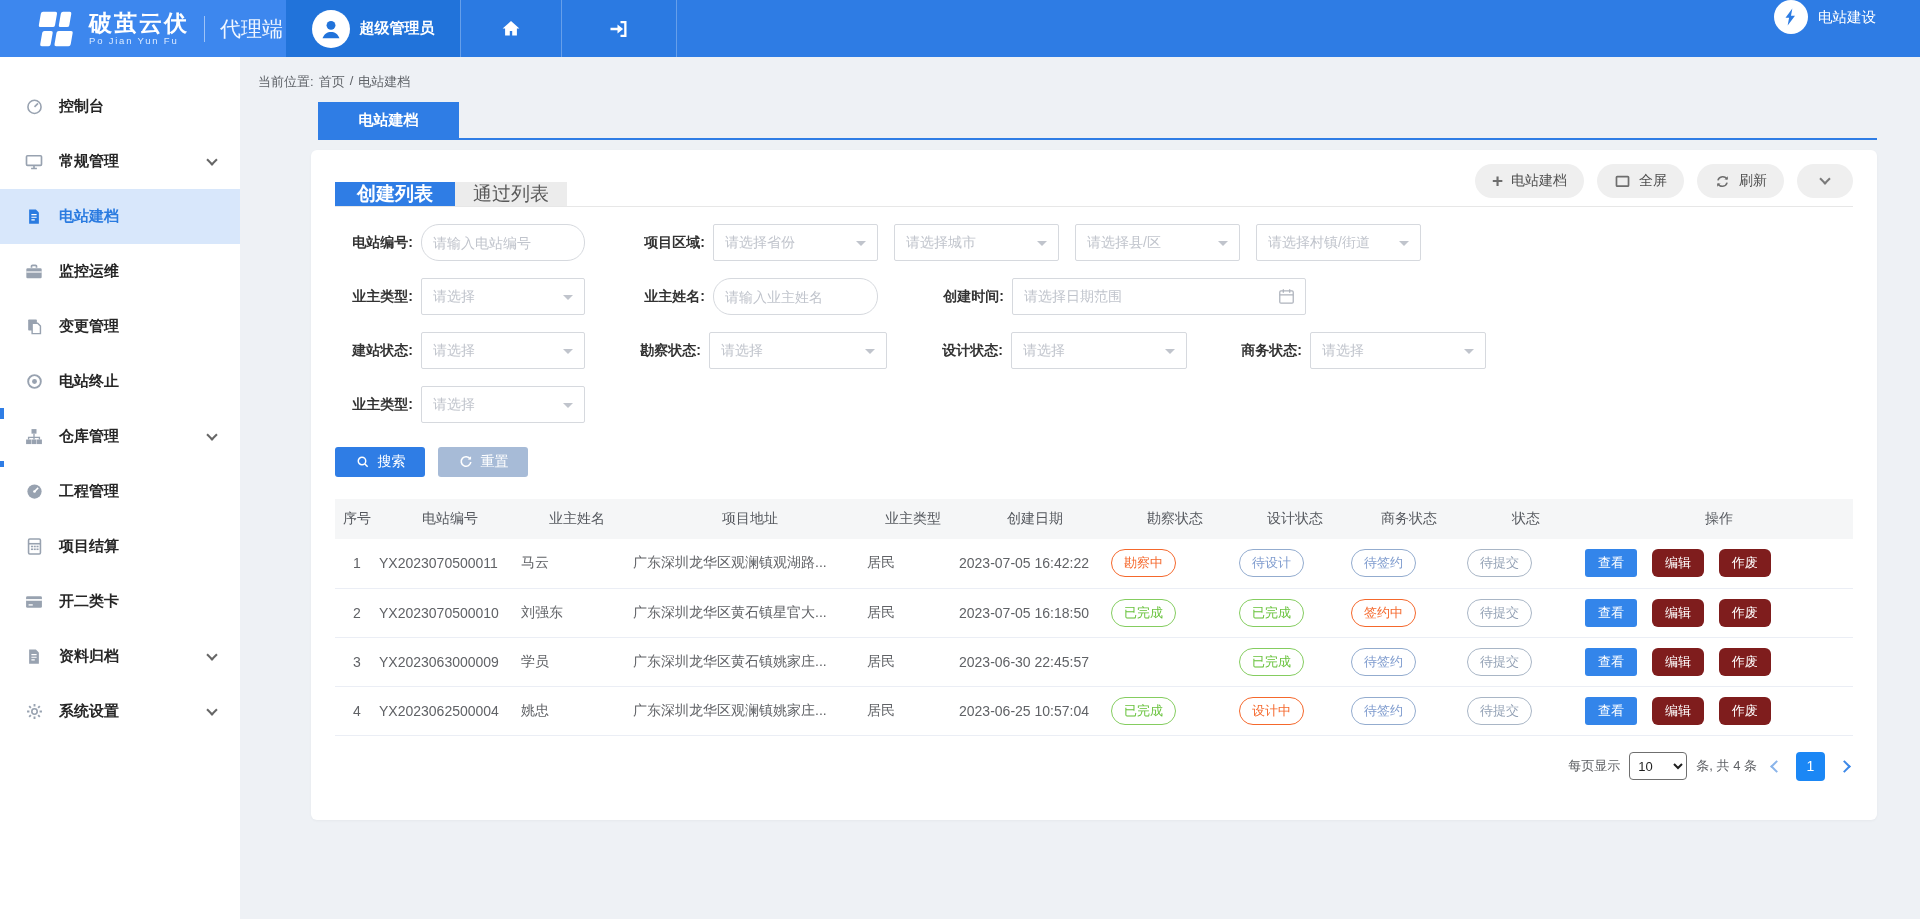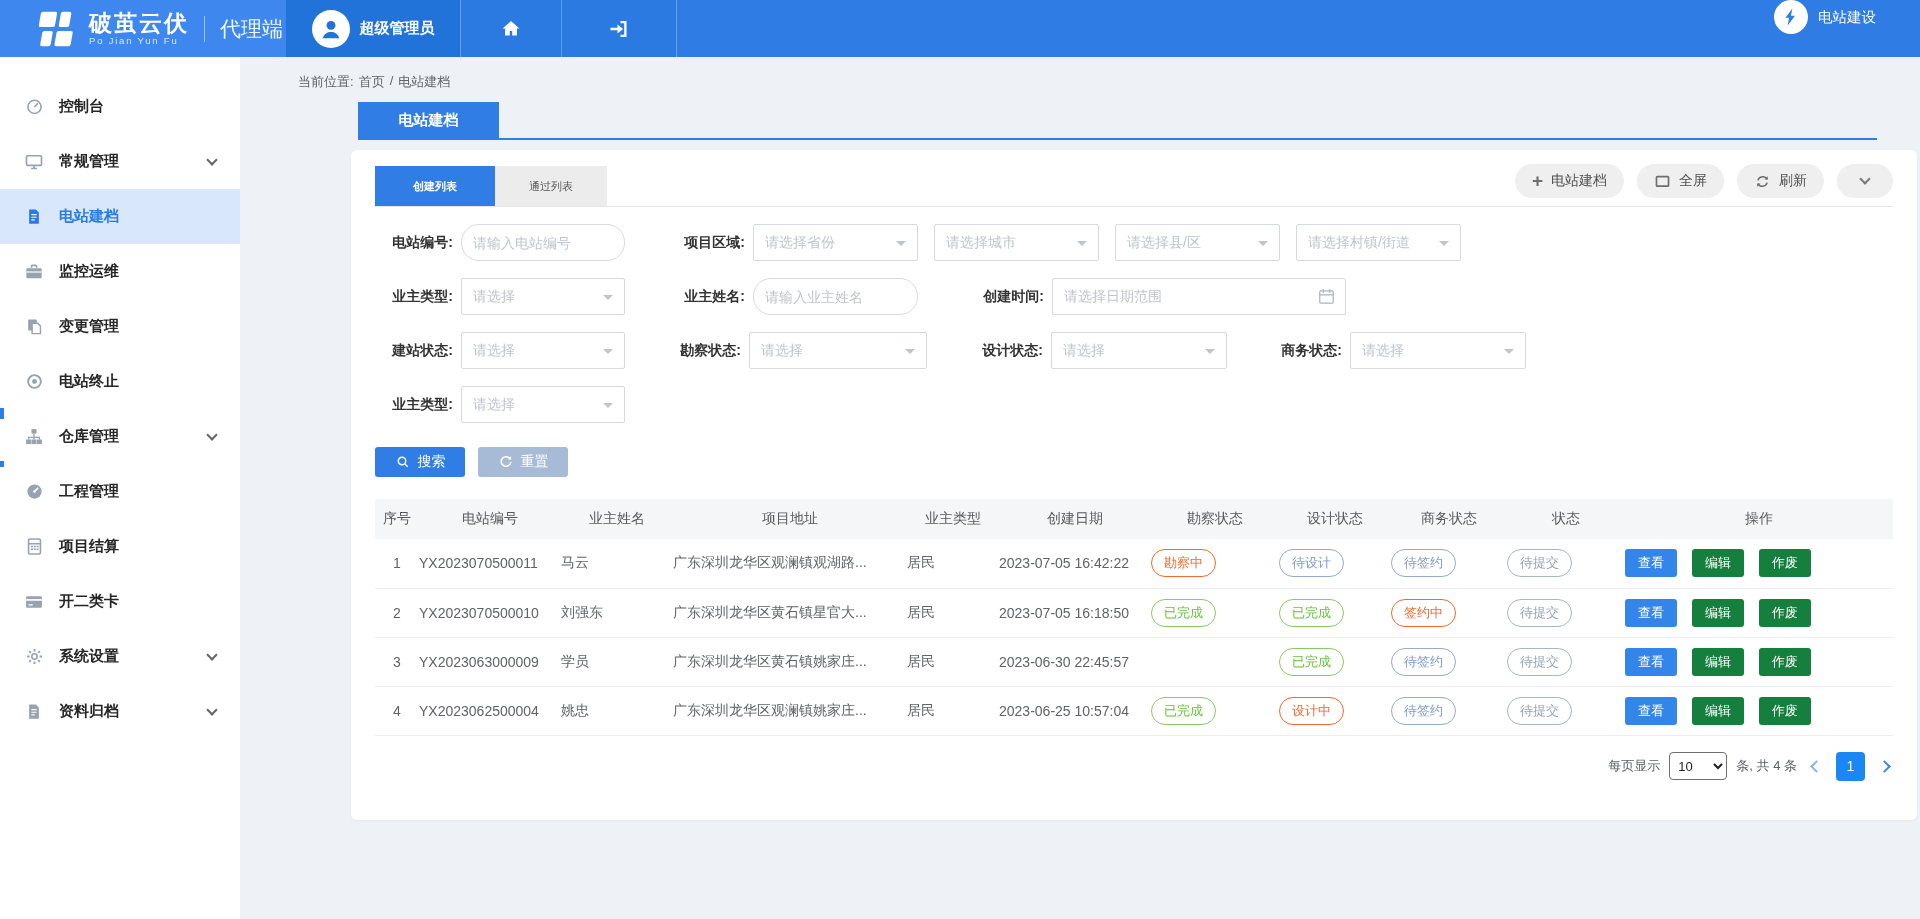--- a/index.html
+++ b/index.html
@@ -32,28 +32,28 @@
   .s-item.s-active { background:#d8e7fb; color:#2a7be0; }
   .s-item.s-active .s-label { color:#2a7be0; }
   .s-ico { width:20px; height:20px; display:flex; align-items:center; justify-content:center; }
   .chev { display:inline-block; width:8px; height:8px; border-right:2px solid #666; border-bottom:2px solid #666; transform:rotate(45deg); }
   .s-item .chev { position:absolute; right:24px; top:22px; }
   .s-mark { position:absolute; left:0; width:4px; background:#2f7de5; }
   .s-mark.m1 { top:351px; height:11px; }
   .s-mark.m2 { top:404px; height:6px; }
 
   
-  .main { position:absolute; left:240px; right:0; top:57px; bottom:0; background:#eef1f5;margin-left:40px; }
+  .main { position:absolute; left:240px; right:0; top:57px; bottom:0; background:#eef1f5; }
   .crumbs { margin:16px 0 0 18px; font-size:13px; color:#5f6368; display:flex; gap:5px; }
   .tabbar { margin:11px 43px 0 78px; border-bottom:2px solid #2f7de5; display:flex; }
   .page-tab { width:141px; height:36px; background:#2f7de5; color:#fff; font-size:15px; font-weight:700; display:flex; align-items:center; justify-content:center; cursor:pointer; }
 
   .card { margin:10px 43px 0 71px; width:1566px; height:670px; background:#fff; border-radius:6px; padding:0 24px; box-shadow:0 1px 3px rgba(0,0,0,.04); }
   .card-head { display:flex; align-items:flex-end; padding-top:16px; border-bottom:1px solid #e7e7e7; height:57px; }
-  .l-tab { height:40px; display:flex; align-items:center; justify-content:center; font-size:11px; cursor:pointer; }
+  .l-tab { height:24px; display:flex; align-items:center; justify-content:center; font-size:19px; cursor:pointer; }
   .l-tab.on { width:120px; background:#2f7de5; color:#fff; font-weight:700; }
   .l-tab.off { width:112px; background:#ececec; color:#595959; }
   .head-tools { margin-left:auto; display:flex; align-items:center; margin-bottom:8px; }
   .tool-btn { height:34px; border-radius:17px; background:#efefef; color:#4f4f4f; font-size:14px; display:flex; align-items:center; gap:8px; padding:0 17px; margin-left:13px; cursor:pointer; }
   .tool-btn .plus { font-size:19px; font-weight:700; color:#6e6e6e; line-height:18px; }
   .tool-btn.caret-only { width:56px; justify-content:center; }
   .tool-btn .chev { border-color:#7a7a7a; margin-top:-4px; }
 
   
   .filters { margin-top:17px; }
@@ -79,21 +79,21 @@
   .grid th { font-weight:400; font-size:14px; color:#55585e; text-align:center; padding:0; white-space:nowrap; }
   .grid td { height:49px; border-bottom:1px solid #ebeef5; font-size:14px; color:#606266; padding:0; white-space:nowrap; overflow:hidden; }
   .c-center { text-align:center; }
   .pill { display:inline-block; min-width:64px; text-align:center; padding:4px 12px; border-radius:15px; font-size:13px; border:1px solid; background:#fff; }
   .pill.orange { color:#f5682c; border-color:#f5682c; }
   .pill.green { color:#67c23a; border-color:#85cd60; }
   .pill.blue { color:#7e9bce; border-color:#93accf; }
   .pill.gray { color:#93a1b5; border-color:#a9b6c6; }
   .act { display:inline-block; width:52px; height:28px; line-height:28px; text-align:center; color:#fff; font-size:13px; border-radius:3px; margin-right:11px; cursor:pointer; }
   .act.view { background:#3385ea; }
-  .act.edit, .act.void { background:#15803d; }
+  .act.edit, .act.void { background:#7f1d1d;border-radius:6px; }
 
   
   .pager { width:1518px; display:flex; justify-content:flex-end; align-items:center; gap:9px; margin-top:16px; font-size:13px; color:#606266; }
   select.psize { width:58px; height:28px; border:1px solid #6f6f6f; border-radius:4px; font-size:13px; color:#1f1f1f; background:#fff; padding:0 4px; }
   .pg-chev { width:9px; height:9px; border-right:2px solid; border-bottom:2px solid; display:inline-block; cursor:pointer; }
   .pg-prev { transform:rotate(135deg); color:#8ab4ea; margin:0 6px; }
   .pg-next { transform:rotate(-45deg); color:#3c88e8; margin:0 4px 0 6px; }
   .pg-cur { width:29px; height:29px; border-radius:4px; background:#1b87f5; color:#fff; font-size:14px; display:flex; align-items:center; justify-content:center; cursor:pointer; }
 </style>
 </head>
@@ -262,38 +262,38 @@
         <svg width="20" height="20" viewBox="0 0 24 24">
             <rect x="2.5" y="5" width="19" height="14" rx="1.6" fill="currentColor"></rect>
             <path d="M2.5 9.5h19" stroke="#ffffff" stroke-width="2"></path>
             <path d="M5.5 15.5h5" stroke="#ffffff" stroke-width="1.6"></path>
           </svg>
       </span>
       <span class="s-label">开二类卡</span>
     </div>
     <div class="s-item">
       <span class="s-ico">
+        <svg width="18" height="19" viewBox="0 0 24 24">
+            <path d="M5.5 2.5h9l4 4v15h-13z" fill="currentColor"></path>
+            <path d="M8.5 9.5h7M8.5 13h7M8.5 16.5h4.5" stroke="#ffffff" stroke-width="1.6"></path>
+          </svg>
+      </span>
+      <span class="s-label">资料归档</span>
+      <span class="chev"></span>
+    </div>
+    <div class="s-item">
+      <span class="s-ico">
         <svg width="19" height="19" viewBox="0 0 24 24">
             <circle cx="12" cy="12" r="3.4" fill="none" stroke="currentColor" stroke-width="2"></circle>
             <g stroke="currentColor" stroke-width="2.4">
               <path d="M12 2.6v3M12 18.4v3M2.6 12h3M18.4 12h3M5.3 5.3l2.1 2.1M16.6 16.6l2.1 2.1M18.7 5.3l-2.1 2.1M7.4 16.6l-2.1 2.1"></path>
             </g>
           </svg>
       </span>
       <span class="s-label">系统设置</span>
-      <span class="chev"></span>
-    </div>
-    <div class="s-item">
-      <span class="s-ico">
-        <svg width="18" height="19" viewBox="0 0 24 24">
-            <path d="M5.5 2.5h9l4 4v15h-13z" fill="currentColor"></path>
-            <path d="M8.5 9.5h7M8.5 13h7M8.5 16.5h4.5" stroke="#ffffff" stroke-width="1.6"></path>
-          </svg>
-      </span>
-      <span class="s-label">资料归档</span>
       <span class="chev"></span>
     </div>
     <div>
       <span class="s-mark m1"></span>
       <span class="s-mark m2"></span>
     </div>
   </aside>
 
   <div class="main">
 

